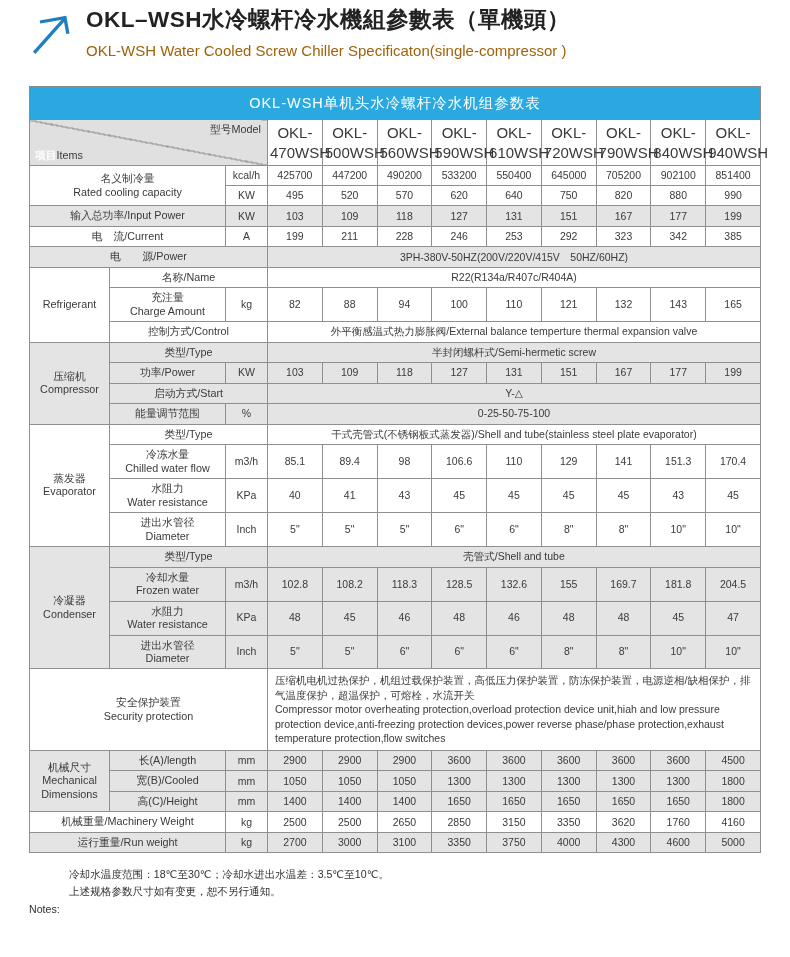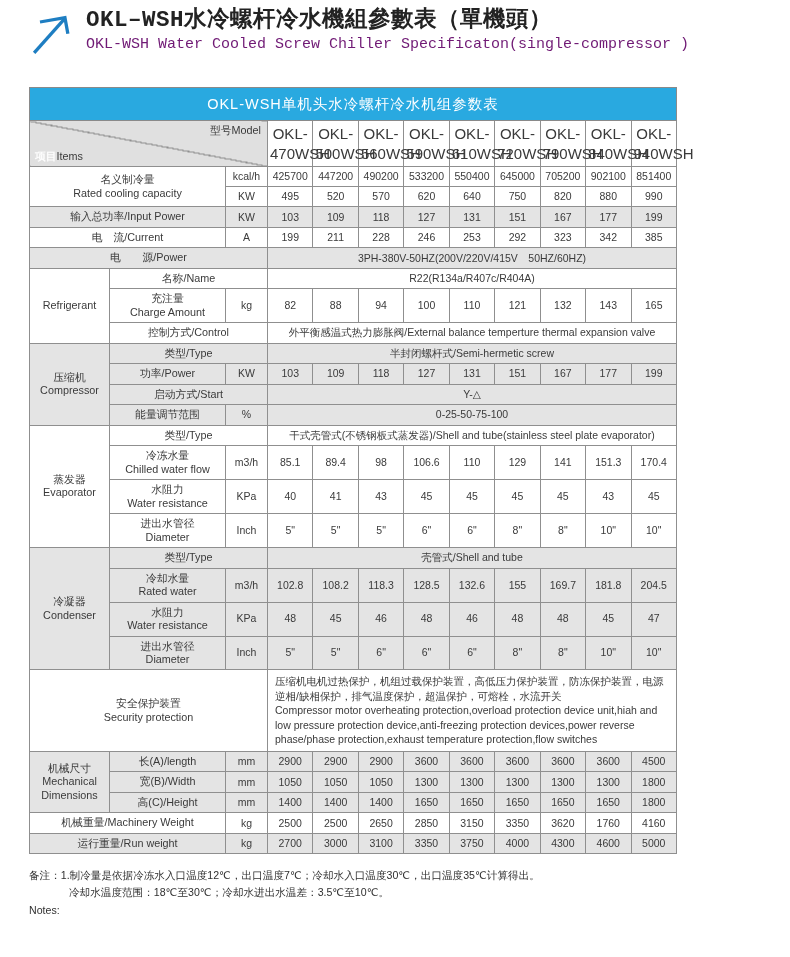--- a/index.html
+++ b/index.html
@@ -1,27 +1,27 @@
 <!DOCTYPE html>
 <html><head>
 <meta charset="utf-8">
 <style>
   html,body{margin:0;padding:0;background:#fff;}
   body{width:790px;height:957px;font-family:"Liberation Sans","DejaVu Sans",sans-serif;color:#333;}
   .page{padding:6px 29px 0 29px;}
 
   
-  .masthead{display:flex;align-items:flex-start;gap:13px;margin:0 0 24px 0;font-family:Liberation Mono, monospace;}
+  .masthead{display:flex;align-items:flex-start;gap:13px;margin:0 0 24px 0;}
   .logo{flex:0 0 auto;margin-top:2px;}
   .titles{flex:1;}
   .title-zh{font-size:22.5px;font-weight:bold;color:#222;letter-spacing:0.5px;line-height:1.25;margin:0;}
-  .title-en{font-size:15px;font-weight:normal;color:#701a75;margin:2px 0 0 0;line-height:1.2;}
+  .title-en{font-size:15px;font-weight:normal;color:#a16207;margin:8px 0 0 0;line-height:1.2;}
 
   
-  table{border-collapse:collapse;table-layout:fixed;width:648px;border:1px solid #8a8a8a;}
+  table{border-collapse:collapse;table-layout:fixed;width:732px;border:1px solid #8a8a8a;}
   td{border:1px solid #8f8f8f;text-align:center;vertical-align:middle;
      padding:3px 2px;line-height:1.25;font-size:10.5px;color:#3a3a3a;}
   tr.g td{background:#e4e4e4;}
   .pre{white-space:pre-line;}
   .lbl{font-size:10.8px;}
   .banner{background:#29a9e0;color:#fff;font-size:14.5px;letter-spacing:1px;
           padding:7px 0;border:1px solid #8a8a8a;font-weight:normal;}
   .hdr td{height:34px;}
   .corner{position:relative;background-color:#e0e0e0;background-image:
       linear-gradient(to top right, transparent calc(50% - 0.6px), #8f8f8f calc(50% - 0.6px),
@@ -257,21 +257,21 @@
         </tr>
 
     <tr class="g">
       <td class="lbl pre" rowspan="4">冷凝器
 Condenser</td>
       <td class="lbl" colspan="2">类型/Type</td>
       <td colspan="9">壳管式/Shell and tube</td>
     </tr>
     <tr class="g">
       <td class="lbl pre">冷却水量
-Rated water</td>
+Frozen water</td>
       <td class="unit">m3/h</td>
     <td class="val">102.8</td>
           <td class="val">108.2</td>
           <td class="val">118.3</td>
           <td class="val">128.5</td>
           <td class="val">132.6</td>
           <td class="val">155</td>
           <td class="val">169.7</td>
           <td class="val">181.8</td>
           <td class="val">204.5</td>
@@ -324,21 +324,21 @@
           <td class="val">2900</td>
           <td class="val">2900</td>
           <td class="val">3600</td>
           <td class="val">3600</td>
           <td class="val">3600</td>
           <td class="val">3600</td>
           <td class="val">3600</td>
           <td class="val">4500</td>
         </tr>
     <tr class="g">
-      <td class="lbl">宽(B)/Width</td>
+      <td class="lbl">宽(B)/Cooled</td>
       <td class="unit">mm</td>
     <td class="val">1050</td>
           <td class="val">1050</td>
           <td class="val">1050</td>
           <td class="val">1300</td>
           <td class="val">1300</td>
           <td class="val">1300</td>
           <td class="val">1300</td>
           <td class="val">1300</td>
           <td class="val">1800</td>
@@ -381,19 +381,19 @@
           <td class="val">4000</td>
           <td class="val">4300</td>
           <td class="val">4600</td>
           <td class="val">5000</td>
         </tr>
 
     </tbody>
   </table>
 
   <div class="notes">
-    <div>备注：1.制冷量是依据冷冻水入口温度12℃，出口温度7℃；冷却水入口温度30℃，出口温度35℃计算得出。</div>
     <div class="n2">冷却水温度范围：18℃至30℃；冷却水进出水温差：3.5℃至10℃。</div>
+    <div class="n2">上述规格参数尺寸如有变更，恕不另行通知。</div>
     <div>Notes:</div>
 
   </div>
 
 </div>
 
 </body></html>

